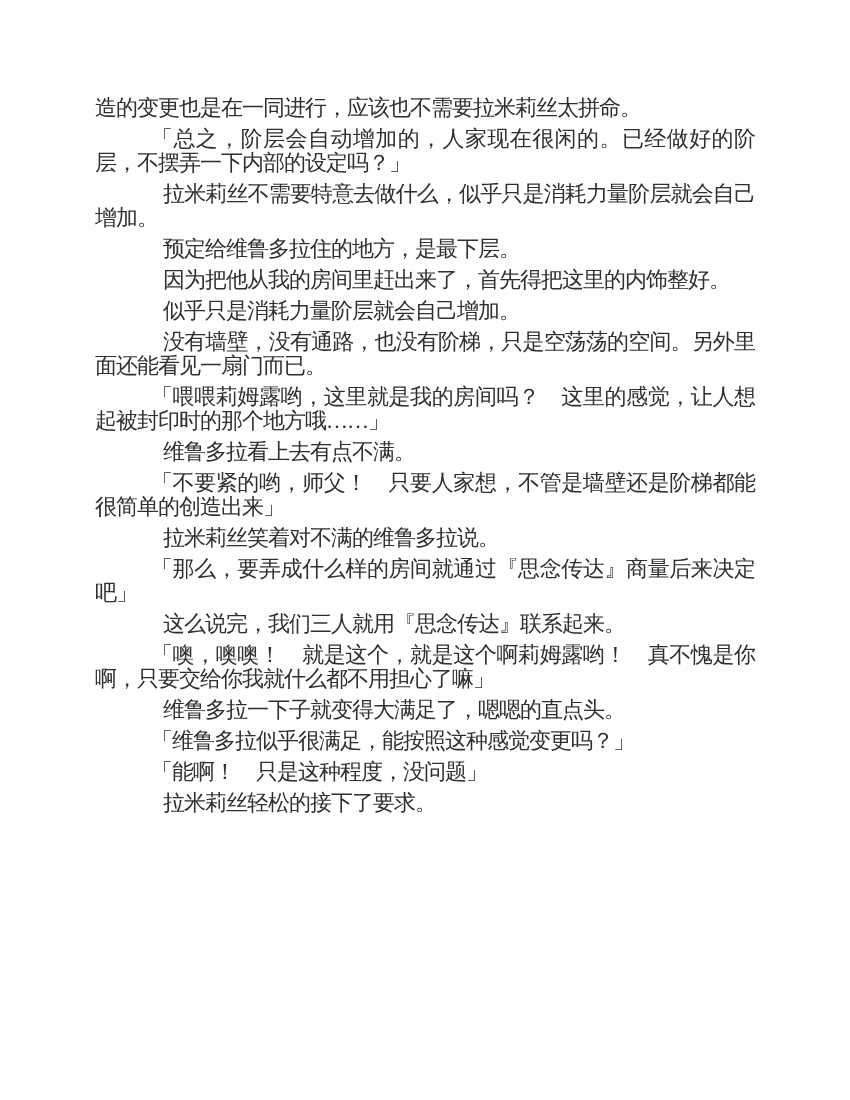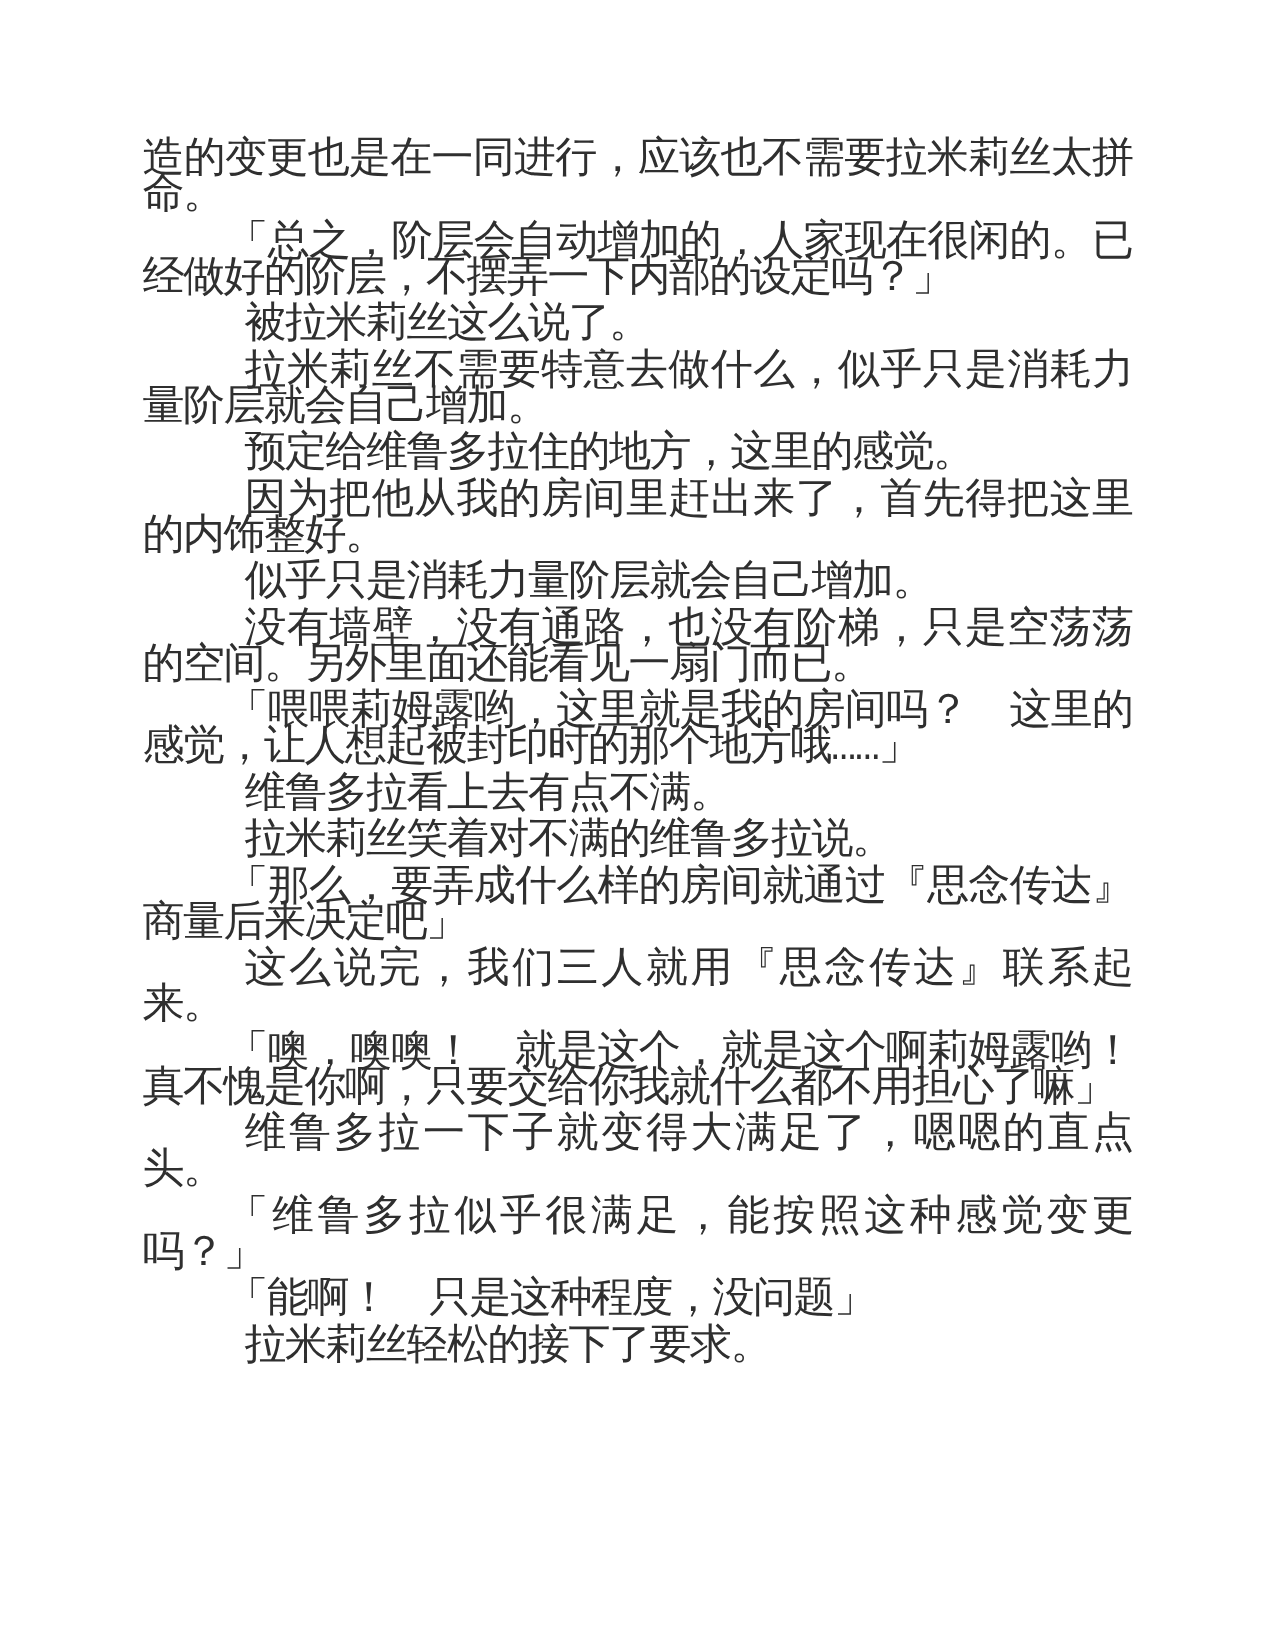--- a/index.html
+++ b/index.html
@@ -15,49 +15,49 @@
   .reader-page {
     position: relative;
     width: 850px;
     height: 1100px;
     background: #ffffff;
   }
   .text-column {
     box-sizing: content-box;
     padding: 96px 95px 0 95px;
     width: 660px;
-    font-family: Liberation Mono, monospace;
-    font-size: 28px;
+    font-family: Liberation Serif, serif;
+    font-size: 22px;
     line-height: 24px;
     letter-spacing: -1px;
     text-align: justify;
   }
   .para {
     margin: 0 0 7px 0;
     padding: 0;
   }
   .para.continuation { text-indent: 0; }
   .para.dialogue     { text-indent: 56px; }
   .para.narration    { text-indent: 68px; }
 </style>
 </head>
 <body style="background: rgb(255, 255, 255);">
 
 <div class="reader-page">
   <div class="text-column" style="color: rgb(47, 47, 47);">
       <p class="para continuation">造的变更也是在一同进行，应该也不需要拉米莉丝太拼命。</p>
       <p class="para dialogue">「总之，阶层会自动增加的，人家现在很闲的。已经做好的阶层，不摆弄一下内部的设定吗？」</p>
-      <p class="para narration">被拉米莉丝这么说了。</p>
       <p class="para narration">拉米莉丝不需要特意去做什么，似乎只是消耗力量阶层就会自己增加。</p>
-      <p class="para narration">预定给维鲁多拉住的地方，这里的感觉。</p>
+      <p class="para narration">预定给维鲁多拉住的地方，是最下层。</p>
       <p class="para narration">因为把他从我的房间里赶出来了，首先得把这里的内饰整好。</p>
       <p class="para narration">似乎只是消耗力量阶层就会自己增加。</p>
       <p class="para narration">没有墙壁，没有通路，也没有阶梯，只是空荡荡的空间。另外里面还能看见一扇门而已。</p>
       <p class="para dialogue">「喂喂莉姆露哟，这里就是我的房间吗？　这里的感觉，让人想起被封印时的那个地方哦……」</p>
       <p class="para narration">维鲁多拉看上去有点不满。</p>
+      <p class="para dialogue">「不要紧的哟，师父！　只要人家想，不管是墙壁还是阶梯都能很简单的创造出来」</p>
       <p class="para narration">拉米莉丝笑着对不满的维鲁多拉说。</p>
       <p class="para dialogue">「那么，要弄成什么样的房间就通过『思念传达』商量后来决定吧」</p>
       <p class="para narration">这么说完，我们三人就用『思念传达』联系起来。</p>
       <p class="para dialogue">「噢，噢噢！　就是这个，就是这个啊莉姆露哟！　真不愧是你啊，只要交给你我就什么都不用担心了嘛」</p>
       <p class="para narration">维鲁多拉一下子就变得大满足了，嗯嗯的直点头。</p>
       <p class="para dialogue">「维鲁多拉似乎很满足，能按照这种感觉变更吗？」</p>
       <p class="para dialogue">「能啊！　只是这种程度，没问题」</p>
       <p class="para narration">拉米莉丝轻松的接下了要求。</p>
     </div>
 </div>

